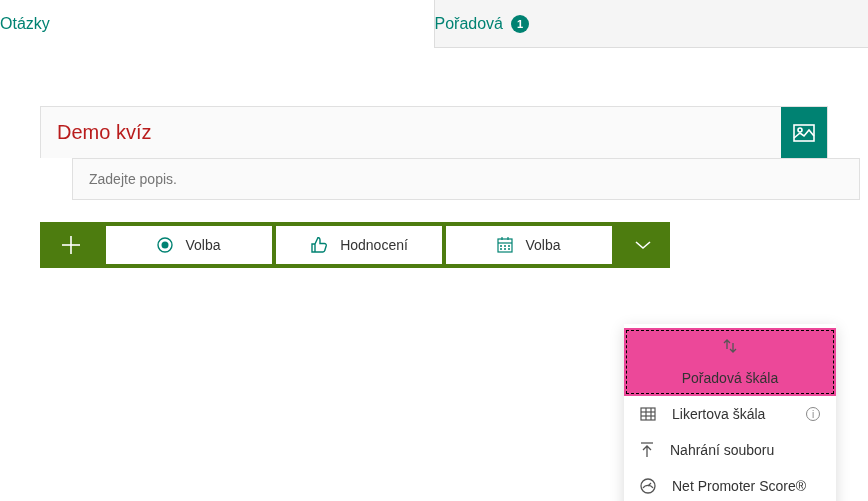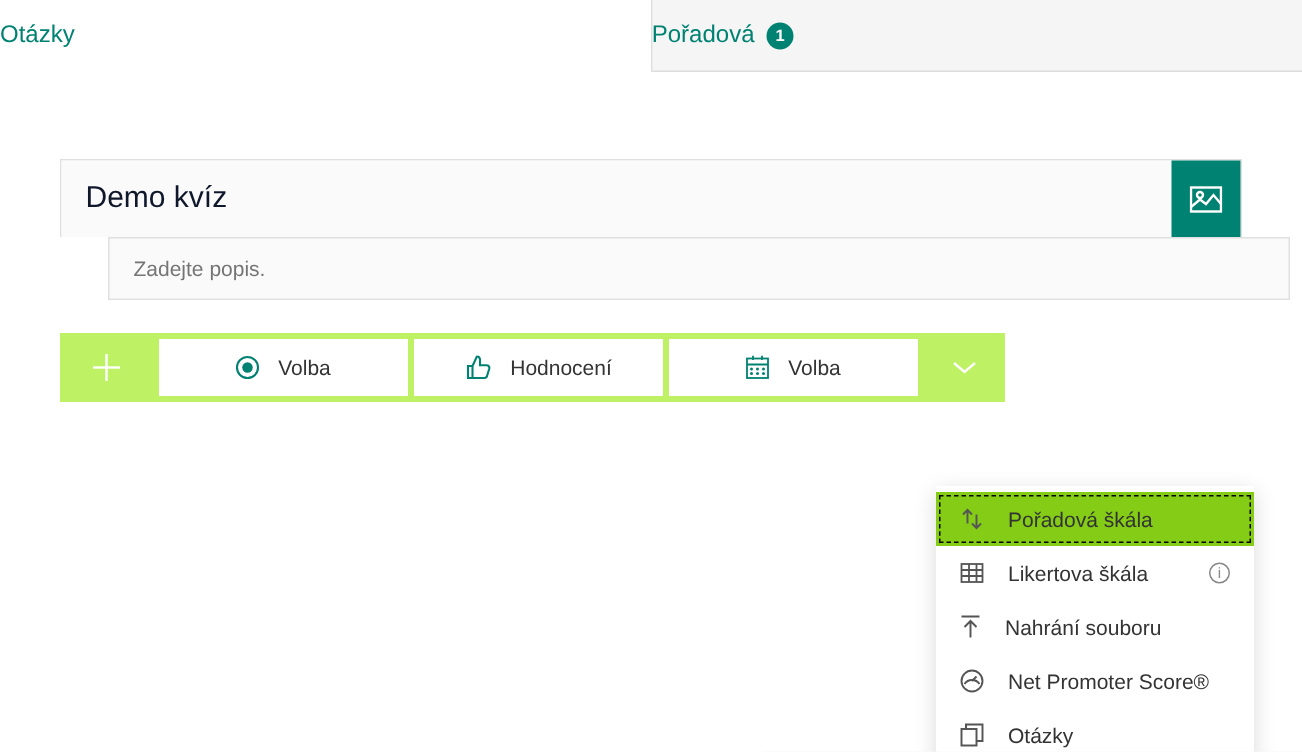--- a/index.html
+++ b/index.html
@@ -53,21 +53,21 @@
   .title-row {
     display: flex;
     align-items: stretch;
     border: 1px solid #e0e0e0;
     border-bottom: none;
   }
   .title-input {
     flex: 1;
     padding: 14px 16px;
     font-size: 20px;
-    color: #0f172a;
+    color: #b91c1c;
     border: none;
     outline: none;
     background: #fafafa;
   }
   .image-btn {
     width: 46px;
     background: #008272;
     display: flex;
     align-items: center;
     justify-content: center;
@@ -79,21 +79,21 @@
     padding: 12px 16px;
     font-size: 14px;
     color: #888;
     background: #fafafa;
     outline: none;
     margin-left: 32px;
   }
   .toolbar {
     display: flex;
     margin-top: 22px;
-    background: #bef264;
+    background: #4d7c0f;
     height: 46px;
     align-items: stretch;
     width: 630px;
     gap: 4px;
     padding-right: 0;
   }
   .add-btn {
     width: 62px;
     display: flex;
     align-items: center;
@@ -135,21 +135,22 @@
     padding: 10px 16px;
     font-size: 14px;
     color: #333;
     cursor: pointer;
     gap: 16px;
     position: relative;
   }
   .dropdown-item.highlight {
     outline: 1px dashed #000;
     outline-offset: -3px;
-    background: #84cc16;
+    background: #ec4899;
+    flex-direction: column;
   }
   .dropdown-item .info {
     margin-left: auto;
     width: 14px;
     height: 14px;
     border: 1px solid #888;
     border-radius: 50%;
     display: inline-flex;
     align-items: center;
     justify-content: center;

